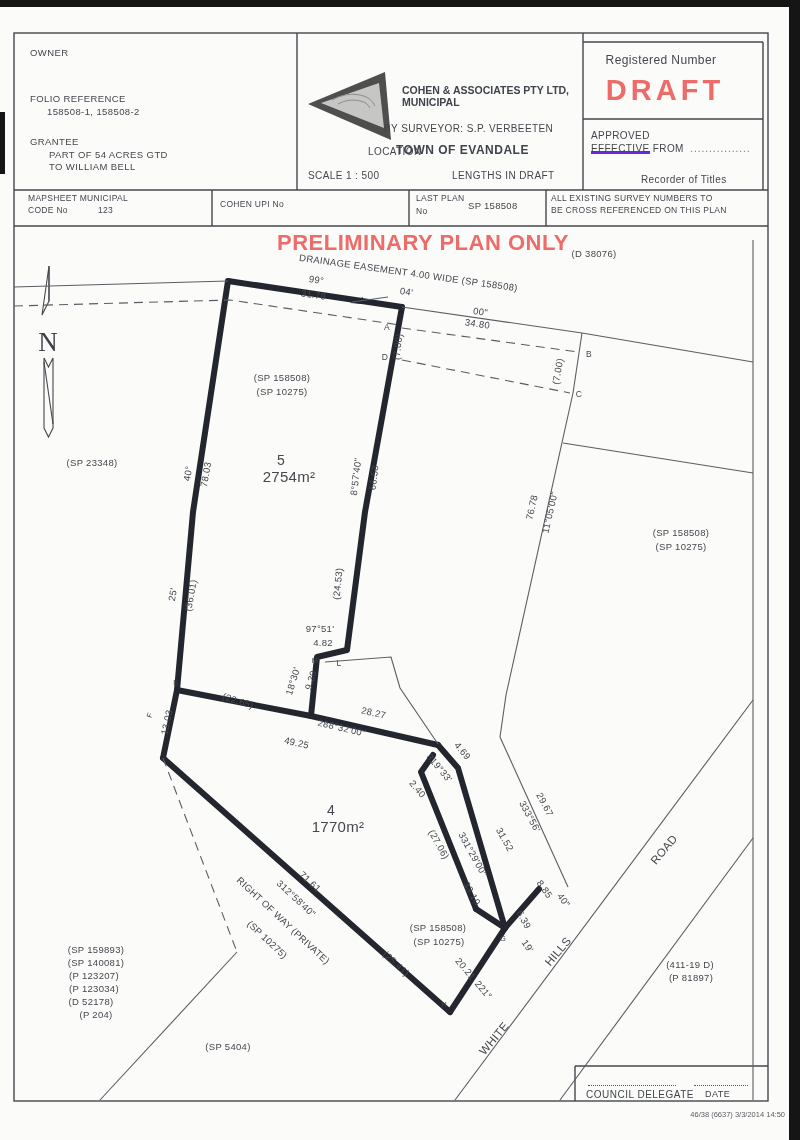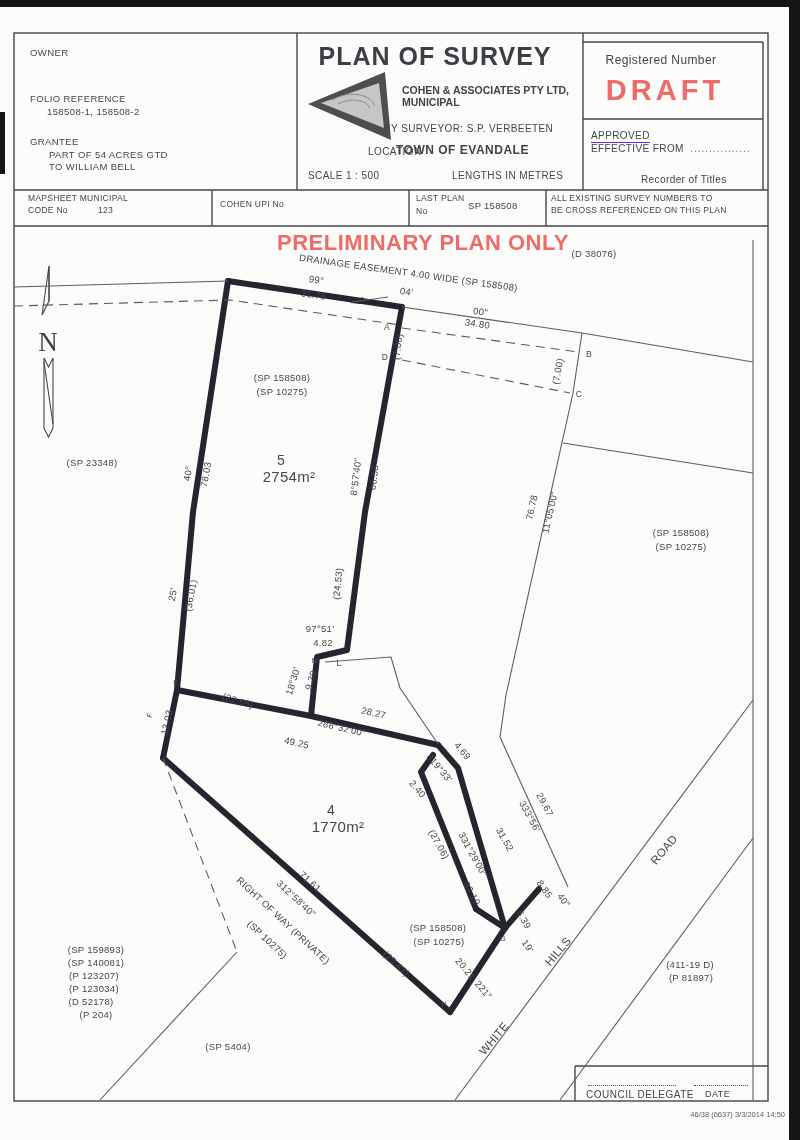--- a/index.html
+++ b/index.html
@@ -6,21 +6,21 @@
   .page{position:relative;width:800px;height:1140px;background:#fbfbf9;overflow:hidden;
         font-family:"Liberation Sans",sans-serif;color:#3f434b;}
   .abs{position:absolute;white-space:nowrap;}
   .lbl{font-size:9.5px;letter-spacing:.4px;color:#43464d;}
   .sm{font-size:8.5px;letter-spacing:.3px;color:#43464d;}
   .bold{font-weight:bold;}
   .title{font-size:25px;font-weight:600;letter-spacing:1px;color:#3b3e45;}
   .red{color:#ed6b68;}
   .stamp-prelim{font-size:22px;font-weight:bold;letter-spacing:.5px;}
   .stamp-draft{font-size:29px;font-weight:bold;letter-spacing:4px;}
-  .underline{border-bottom:1px solid #6d28d9;padding-bottom:1px;}
+  .underline{border-bottom:3px solid #6d28d9;padding-bottom:10px;}
   .scan-strip{position:absolute;background:#151515;}
   .dotted-rule{position:absolute;border-top:1.5px dotted #55585e;height:0;}
   svg text.pl{font-family:"Liberation Sans",sans-serif;fill:#44474e;text-anchor:middle;letter-spacing:.3px;}
   .lnT{fill:none;stroke:#23262e;stroke-width:6;stroke-linejoin:round;stroke-linecap:round;}
   .lnt{fill:none;stroke:#5a5d63;stroke-width:1.1;}
   .lnD{fill:none;stroke:#5a5d63;stroke-width:1.1;stroke-dasharray:9,6;}
   .frame{stroke:#44474c;stroke-width:1.4;fill:none;}
   .na{stroke:#44474c;stroke-width:1.1;fill:none;}
   .na-n{font-family:"Liberation Serif",serif;font-size:27px;fill:#3d4046;text-anchor:middle;}
 </style>
@@ -180,28 +180,27 @@
       </g>
   </svg>
 
   <div class="abs lbl" style="left:30px;top:47px;">OWNER</div>
   <div class="abs lbl" style="left:30px;top:93px;">FOLIO REFERENCE</div>
   <div class="abs lbl" style="left:47px;top:106px;">158508-1, 158508-2</div>
   <div class="abs lbl" style="left:30px;top:136px;">GRANTEE</div>
   <div class="abs lbl" style="left:49px;top:149px;">PART OF 54 ACRES GTD</div>
   <div class="abs lbl" style="left:49px;top:161px;">TO WILLIAM BELL</div>
 
-  <div class="abs title" style="left:300px;top:42px;width:270px;text-align:center;">PLAN OF SURVEY</div>
   <div class="abs bold" style="left:402px;top:84px;font-size:10.5px;">COHEN &amp; ASSOCIATES PTY LTD,</div>
   <div class="abs bold" style="left:402px;top:96px;font-size:10.5px;">MUNICIPAL</div>
   <div class="abs lbl" style="left:384px;top:123px;font-size:10px;">BY SURVEYOR:  S.P. VERBEETEN</div>
   <div class="abs lbl" style="left:321px;top:146px;font-size:10px;padding-left:47px;">LOCATION</div>
   <div class="abs bold" style="left:396px;top:143px;font-size:12px;letter-spacing:.5px;">TOWN OF EVANDALE</div>
   <div class="abs lbl" style="left:308px;top:170px;font-size:10px;">SCALE 1 :  500</div>
-  <div class="abs lbl" style="left:452px;top:170px;font-size:10px;">LENGTHS IN METRES</div>
+  <div class="abs lbl" style="left:452px;top:170px;font-size:10px;">LENGTHS IN DRAFT</div>
 
   <div class="abs lbl" style="left:583px;top:53px;width:156px;text-align:center;font-size:12px;">Registered Number</div>
   <div class="abs red stamp-draft" style="left:583px;top:74px;width:164px;text-align:center;">DRAFT</div>
   <div class="abs lbl underline" style="left:591px;top:130px;font-size:10px;">APPROVED</div>
   <div class="abs lbl" style="left:591px;top:143px;font-size:10px;"><span>EFFECTIVE FROM</span>&nbsp;&nbsp;<span style="letter-spacing:1px;color:#777;">................</span></div>
   <div class="abs lbl" style="left:641px;top:174px;font-size:10px;">Recorder of Titles</div>
 
   <div class="abs sm" style="left:28px;top:193px;">MAPSHEET MUNICIPAL</div>
   <div class="abs sm" style="left:28px;top:205px;">CODE No</div>
   <div class="abs sm" style="left:98px;top:205px;">123</div>

